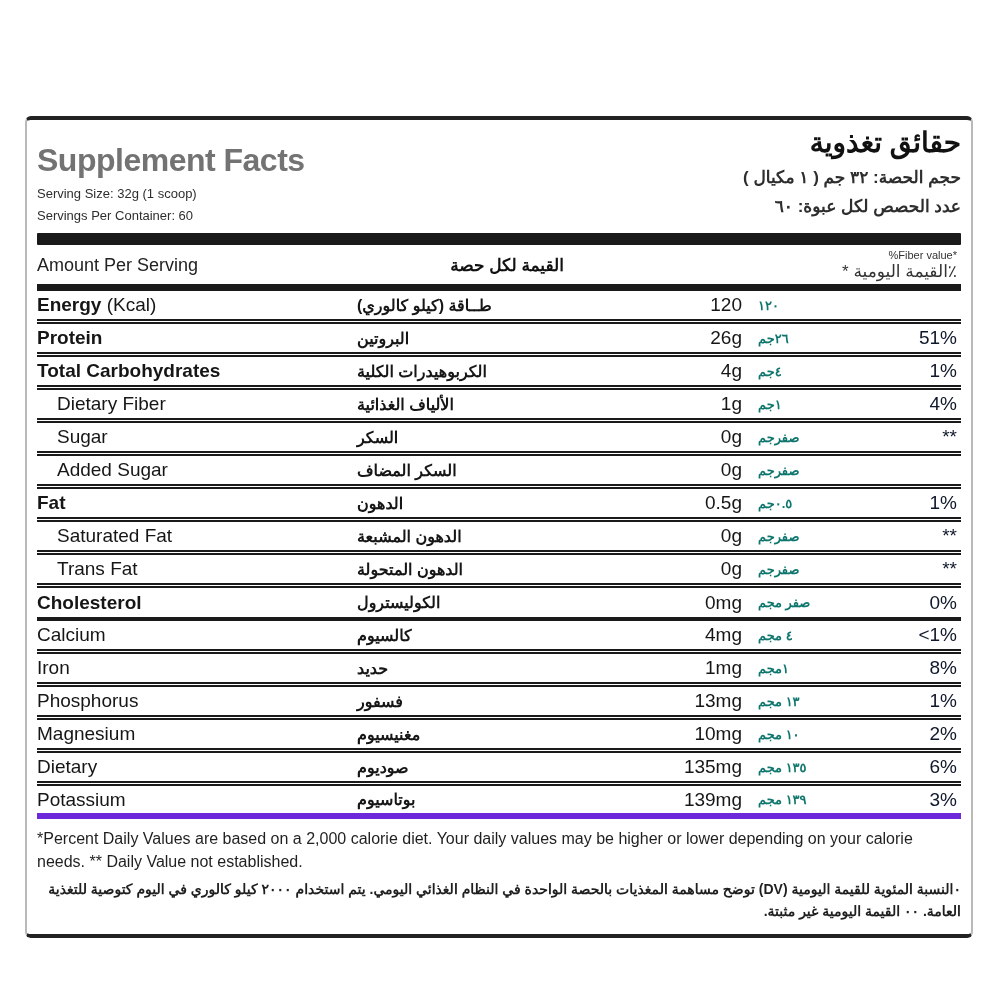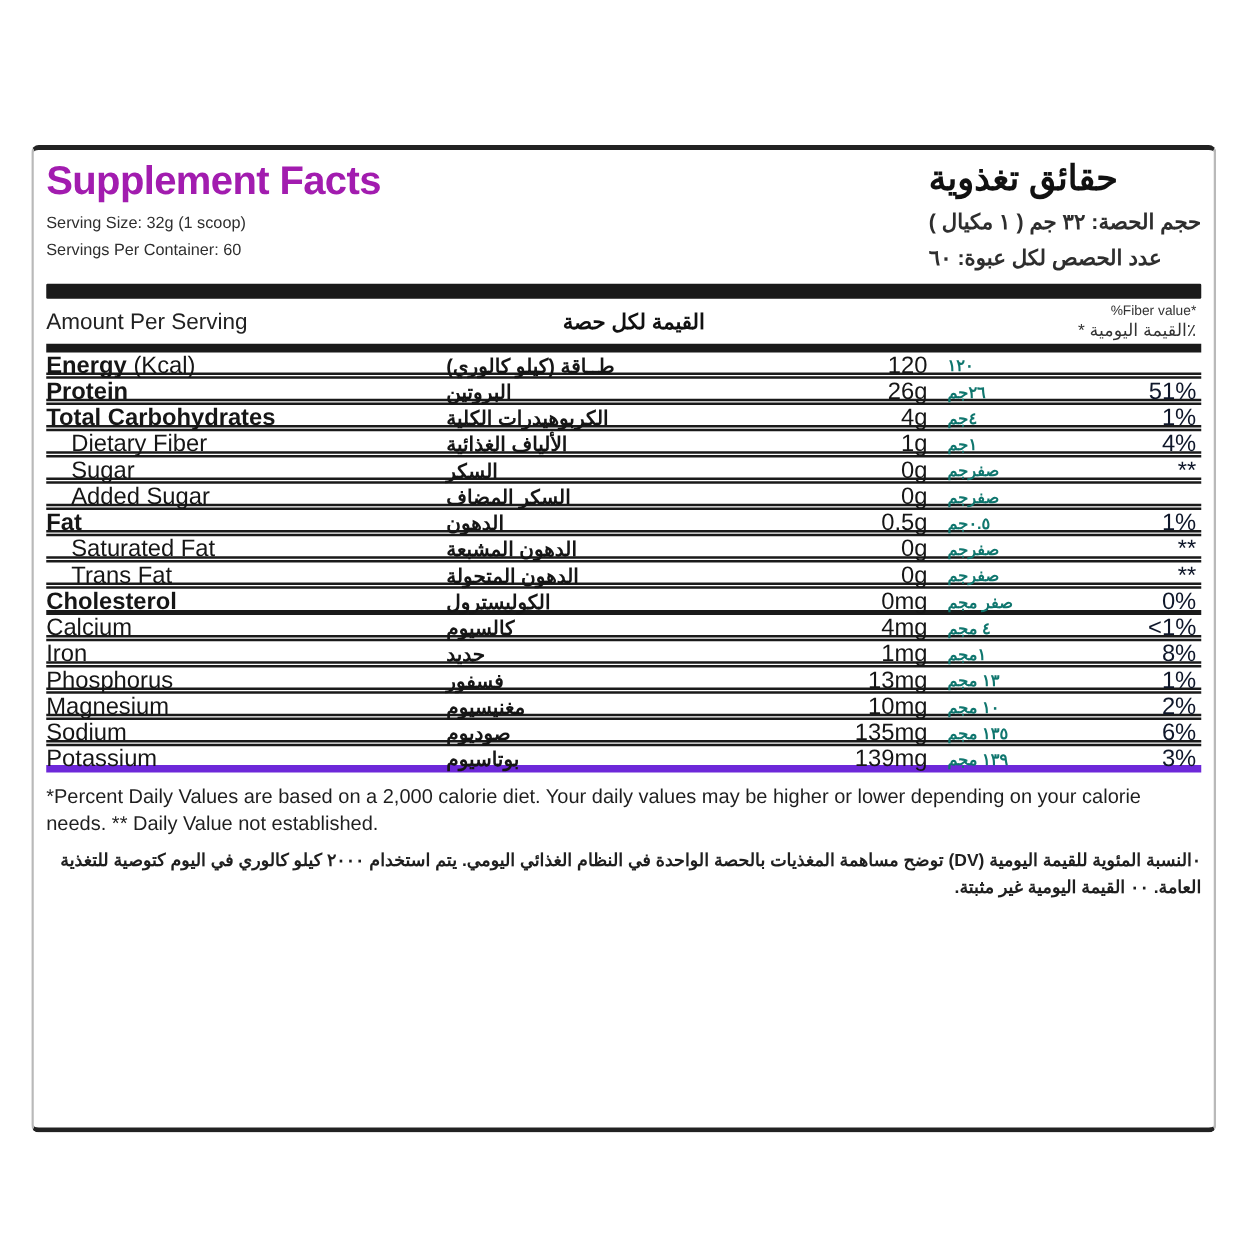--- a/index.html
+++ b/index.html
@@ -11,41 +11,41 @@
     background:#fff;
     border:2px solid #b9b9b9;
     border-top:4px solid #222;
     border-bottom:4px solid #222;
     border-radius:6px;
     padding:6px 10px 10px 10px;
   }
 
   
   .hdr { display:flex; justify-content:space-between; align-items:flex-start; }
-  .hdr-en .title { font-size:32px; font-weight:800; letter-spacing:-0.5px; color:#a21caf; }
+  .hdr-en .title { font-size:32px; font-weight:800; letter-spacing:-0.5px; color:#737373;margin-top:16px; }
   .hdr-en .sub { font-size:13px; color:#2e2e2e; margin-top:7px; }
-  .hdr-ar { direction:rtl; text-align:left; }
+  .hdr-ar { direction:rtl; text-align:right; }
   .hdr-ar .title { font-size:28px; font-weight:700; color:#111; }
   .hdr-ar .sub { font-size:17px; font-weight:600; color:#2e2e2e; margin-top:8px; }
 
   .bar-thick { height:12px; background:#1a1a1a; margin-top:10px; border-radius:1px; }
   .bar-med   { height:7px;  background:#1a1a1a; }
 
   
   .grid { display:grid; grid-template-columns:320px 195px 190px 160px 1fr; align-items:center; }
 
   .aps-row { padding:4px 0 3px 0;gap:12px; }
   .aps-en { font-size:18px; color:#222; }
   .aps-ar { font-size:17px; font-weight:700; text-align:right; direction:rtl; color:#111; }
   .dv-head { grid-column:4 / 6; text-align:right; padding-right:4px; line-height:1.15; }
   .dv-head .l1 { font-size:11px; color:#333; }
-  .dv-head .l2 { font-size:14px; color:#333; direction:rtl; }
-
-  
-  .row { height:21px; border-bottom:5px double #1a1a1a; }
+  .dv-head .l2 { font-size:17px; color:#333; direction:rtl; }
+
+  
+  .row { height:33px; border-bottom:5px double #1a1a1a; }
   .row.sep-solid { border-bottom:4px solid #1a1a1a; }
   .row.sep-bar   { border-bottom:6px solid #6d28d9; }
   .c-en { font-size:19px; color:#161616; white-space:nowrap; }
   .row.bold .c-en { font-weight:700; }
   .c-en .suffix { font-weight:400; }
   .row.indent .c-en { padding-left:20px; }
   .c-ar { font-size:16px; font-weight:600; text-align:left; direction:rtl; color:#161616; white-space:nowrap; }
   .c-val { font-size:19px; text-align:right; color:#161616; white-space:nowrap; }
   .c-var { font-size:13px; font-weight:600; text-align:left; padding-left:16px; color:#0f766e; white-space:nowrap; }
   .c-var span { direction:rtl; unicode-bidi:isolate; display:inline-block; }
@@ -181,21 +181,21 @@
         <div class="c-pct">1%</div>
       </div>
         <div class="grid row sep-double">
         <div class="c-en"><span>Magnesium</span><span class="suffix"></span></div>
         <div class="c-ar">مغنيسيوم</div>
         <div class="c-val">10mg</div>
         <div class="c-var"><span>١٠ مجم</span></div>
         <div class="c-pct">2%</div>
       </div>
         <div class="grid row sep-double">
-        <div class="c-en"><span>Sodium</span><span class="suffix"></span></div>
+        <div class="c-en"><span>Dietary</span><span class="suffix"></span></div>
         <div class="c-ar">صوديوم</div>
         <div class="c-val">135mg</div>
         <div class="c-var"><span>١٣٥ مجم</span></div>
         <div class="c-pct">6%</div>
       </div>
         <div class="grid row sep-bar">
         <div class="c-en"><span>Potassium</span><span class="suffix"></span></div>
         <div class="c-ar">بوتاسيوم</div>
         <div class="c-val">139mg</div>
         <div class="c-var"><span>١٣٩ مجم</span></div>

